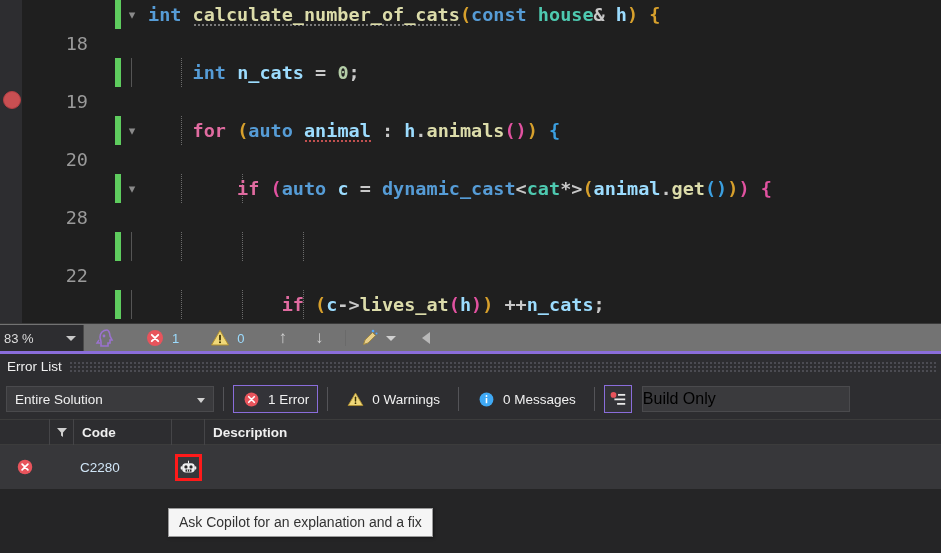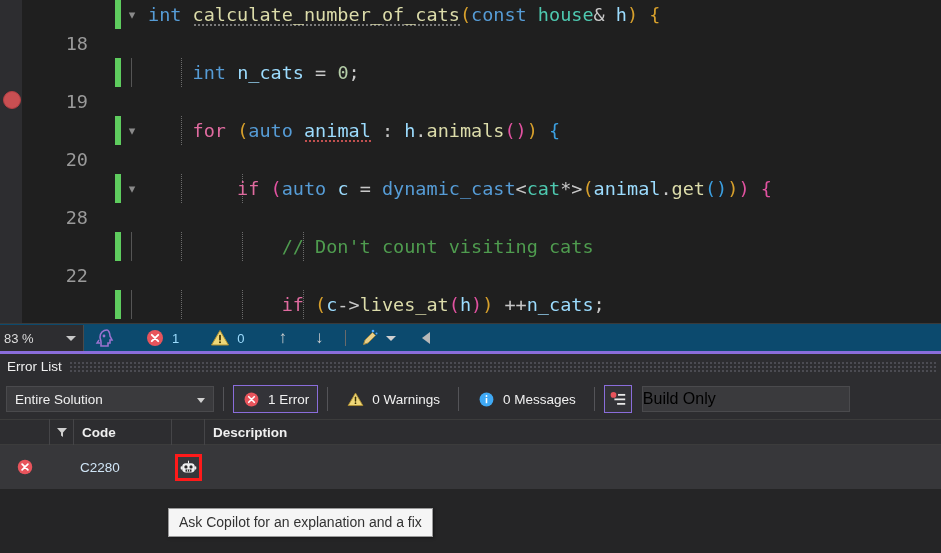--- a/index.html
+++ b/index.html
@@ -46,21 +46,21 @@
     position:absolute;left:103px;top:0;width:14px;height:29px;
     color:#8a8a8a;font-size:13px;line-height:29px;text-align:center;
     font-family:"DejaVu Sans",sans-serif;
   }
   .foldline{
     position:absolute;left:109px;top:0;width:1px;height:29px;background:#555;
   }
   .ctext{
     position:absolute;left:126px;top:0;white-space:pre;
     font-family:"DejaVu Sans Mono","Liberation Mono",monospace;
-    font-size:18.5px;font-weight:normal;color:#d4d4d4;text-align:center;
+    font-size:18.5px;font-weight:bold;color:#d4d4d4;text-align:center;
   }
   .ind{
     position:absolute;top:0;width:0;height:29px;
     border-left:1px dotted #6b6b6b;
   }
 
   
   .k  {color:#569cd6;}   
   .kw {color:#e06ba0;}   
   .fn {color:#dcdcaa;}   
@@ -81,21 +81,21 @@
   .sqg {
     background-image:radial-gradient(circle at 2px 3px, #7a7a7a 1px, transparent 1.2px);
     background-size:4px 4px;background-repeat:repeat-x;
     background-position:0 bottom;
     padding-bottom:1px;
   }
 
   
   .statusbar{
     position:absolute;left:0;top:323px;width:941px;height:28px;
-    background:#0c4a6e;display:flex;align-items:center;
+    background:#737373;display:flex;align-items:center;
     border-top:1px solid #3a3a3a;
   }
   .zoombox{
     width:84px;height:26px;display:flex;align-items:center;
     background:#2d2d30;border-right:1px solid #4a4a4a;
     font-size:13px;color:#dcdcdc;padding-left:4px;box-sizing:border-box;
     position:relative;
   }
   .zoombox .zv{color:#dcdcdc;font-size:13px;}
   .zoombox .carr{
@@ -258,21 +258,20 @@
         <span class="ctext">        <span class="kw">if</span> <span class="p2">(</span><span class="k">auto</span> <span class="id">c</span> <span class="op">=</span> <span class="k">dynamic_cast</span><span class="op">&lt;</span><span class="ty">cat</span><span class="op">*&gt;</span><span class="p1">(</span><span class="id">animal</span><span class="op">.</span><span class="fn">get</span><span class="p3">()</span><span class="p1">)</span><span class="p2">)</span> <span class="p2">{</span></span>
       </div>
 
       <div class="line" style="top:116px">
         <span class="lnum">22</span>
         <span class="changebar"></span>
         <span class="foldline"></span>
         <span class="ind" style="left:159px"></span>
         <span class="ind" style="left:220px"></span>
         <span class="ind" style="left:281px"></span>
-        <span class="ctext cm">            // Don't count visiting cats</span>
       </div>
 
       <div class="line" style="top:145px">
         <span class="lnum">23</span>
         <span class="changebar"></span>
         <span class="foldline"></span>
         <span class="ind" style="left:159px"></span>
         <span class="ind" style="left:220px"></span>
         <span class="ind" style="left:281px"></span>
         <span class="ctext">            <span class="kw">if</span> <span class="p1">(</span><span class="id">c</span><span class="op">-&gt;</span><span class="fn">lives_at</span><span class="p2">(</span><span class="id">h</span><span class="p2">)</span><span class="p1">)</span> <span class="op">++</span><span class="id">n_cats</span><span class="op">;</span></span>

